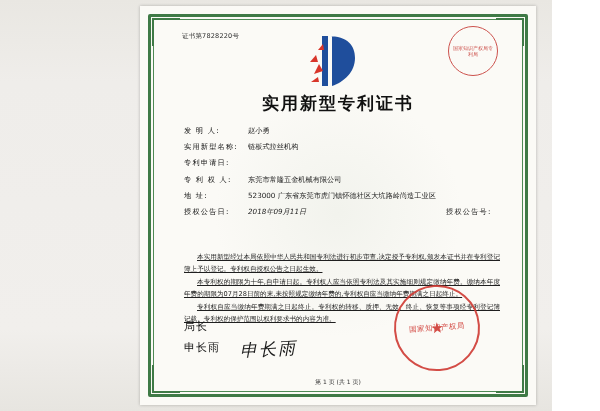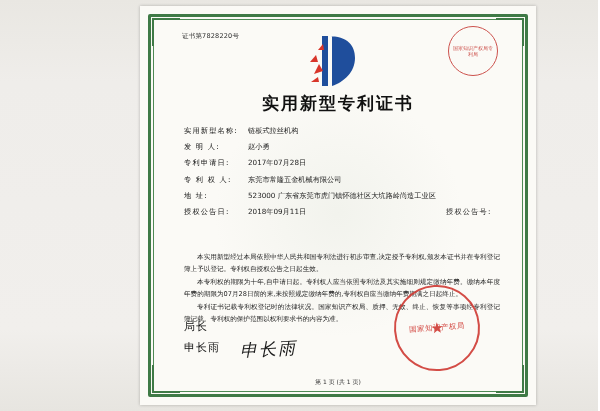--- a/index.html
+++ b/index.html
@@ -8,21 +8,21 @@
     background: #ffffff;
   }
   body {
     width: 600px;
     height: 411px;
     font-family: "DejaVu Sans", sans-serif;
     overflow: hidden;
   }
   .page {
     position: relative;
-    width: 598px;
+    width: 552px;
     height: 411px;
     background: #f2f0ec;
     overflow: hidden;
   }
   
   .scan-bg {
     position: absolute;
     left: 0; top: 0;
     width: 600px; height: 411px;
     background: linear-gradient(180deg,#e9e7e2 0%, #efedea 20%, #f1efec 80%, #e7e5e0 100%);
@@ -134,20 +134,21 @@
     letter-spacing: 1.2px;
     color: #111;
   }
   .field-value {
     flex: 1 1 auto;
     color: #1c1c1c;
     word-break: break-all;
   }
   .field-row.two-col .field-value {
     flex: 0 0 150px;
+    font-style: italic;
   }
   .field-label2 {
     width: 58px;
     flex: 0 0 58px;
     letter-spacing: 1.2px;
     margin-left: 48px;
   }
   .field-value2 {
     flex: 1 1 auto;
   }
@@ -158,20 +159,21 @@
     right: 36px;
     top: 246px;
     font-size: 6.6px;
     line-height: 1.75;
     color: #1f1f1f;
     text-align: justify;
     text-indent: 13px;
   }
   .body-text p {
     margin: 0 0 2px 0;
+    text-decoration: underline;
   }
 
   .signature-block {
     position: absolute;
     left: 44px;
     bottom: 46px;
     font-size: 11px;
     color: #111;
     letter-spacing: 1px;
     line-height: 1.9;
@@ -268,50 +270,49 @@
     </div>
 
     <div class="redseal-top">
       <div class="inner">国家知识产权局专利局</div>
     </div>
 
     <div class="title">实用新型专利证书</div>
 
     <div class="fields">
       <div class="field-row">
+        <div class="field-label">发 明 人:</div>
+        <div class="field-value">赵小勇</div>
+      </div>
+      <div class="field-row">
         <div class="field-label">实用新型名称:</div>
         <div class="field-value">链板式拉丝机构</div>
       </div>
       <div class="field-row">
-        <div class="field-label">发 明 人:</div>
-        <div class="field-value">赵小勇</div>
-      </div>
-      <div class="field-row">
         <div class="field-label">专利申请日:</div>
-        <div class="field-value">2017年07月28日</div>
       </div>
       <div class="field-row">
         <div class="field-label">专 利 权 人:</div>
         <div class="field-value">东莞市常隆五金机械有限公司</div>
       </div>
       <div class="field-row">
         <div class="field-label">地 址:</div>
         <div class="field-value">523000 广东省东莞市虎门镇怀德社区大坑路岭尚造工业区</div>
       </div>
       <div class="field-row two-col">
         <div class="field-label">授权公告日:</div>
         <div class="field-value">2018年09月11日</div>
         <div class="field-label2">授权公告号:</div>
       </div>
     </div>
 
     <div class="body-text">
       <p>本实用新型经过本局依照中华人民共和国专利法进行初步审查,决定授予专利权,颁发本证书并在专利登记簿上予以登记。专利权自授权公告之日起生效。</p>
       <p>本专利权的期限为十年,自申请日起。专利权人应当依照专利法及其实施细则规定缴纳年费。缴纳本年度年费的期限为07月28日前的末,未按照规定缴纳年费的,专利权自应当缴纳年费期满之日起终止。</p>
-      <p>专利证书记载专利权登记时的法律状况。国家知识产权局、质押、无效、终止、恢复等事项经专利登记簿记载。专利权的保护范围以权利要求书的内容为准。</p>
+      <p>专利权自应当缴纳年费期满之日起终止。专利权的转移、质押、无效、终止、恢复等事项经专利登记簿记载。专利权的保护范围以权利要求书的内容为准。</p>
     </div>
 
     <div class="signature-block">
       <div>局长</div>
       <div>申长雨</div>
     </div>
 
     <div class="handwriting">申长雨</div>
 
     <div class="big-seal">

